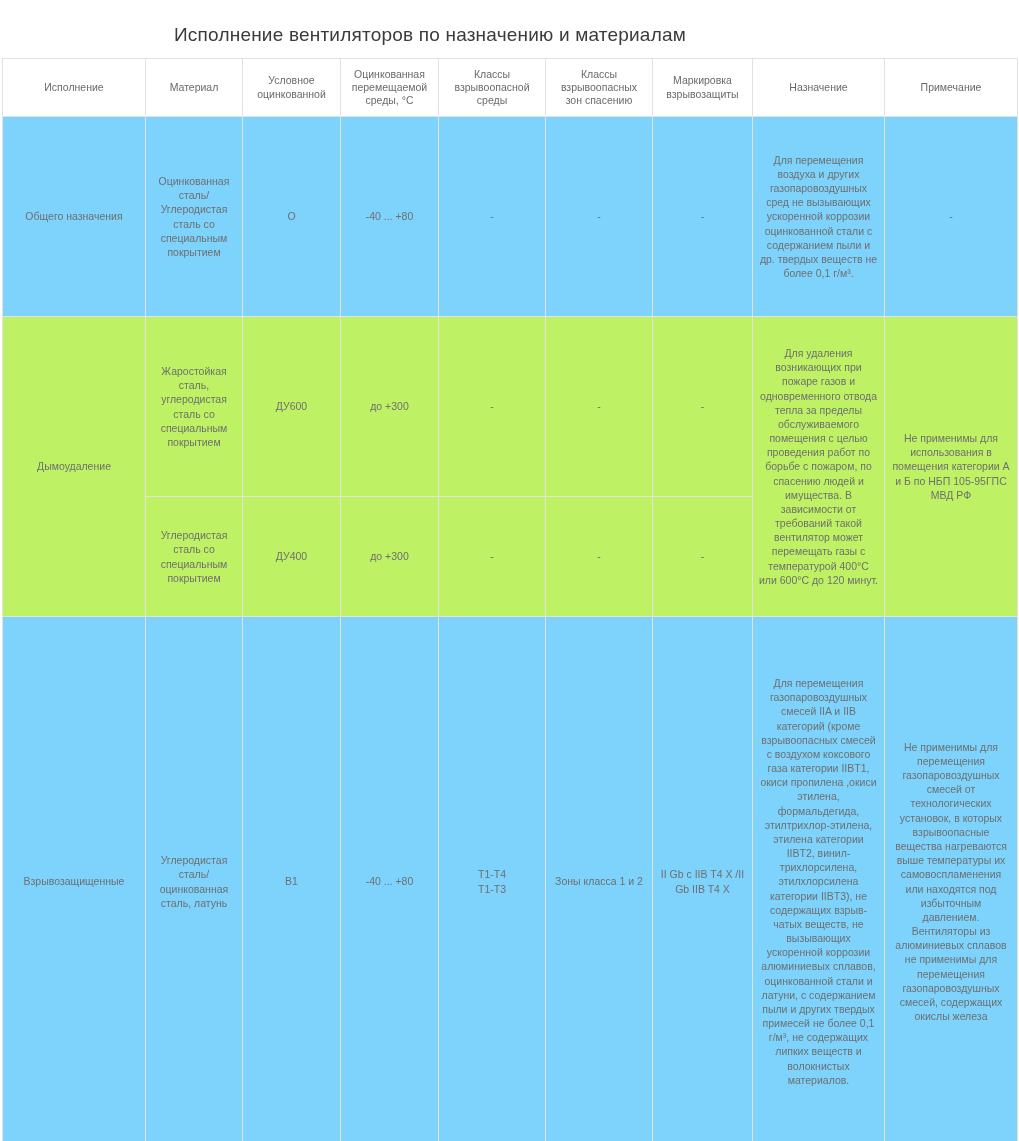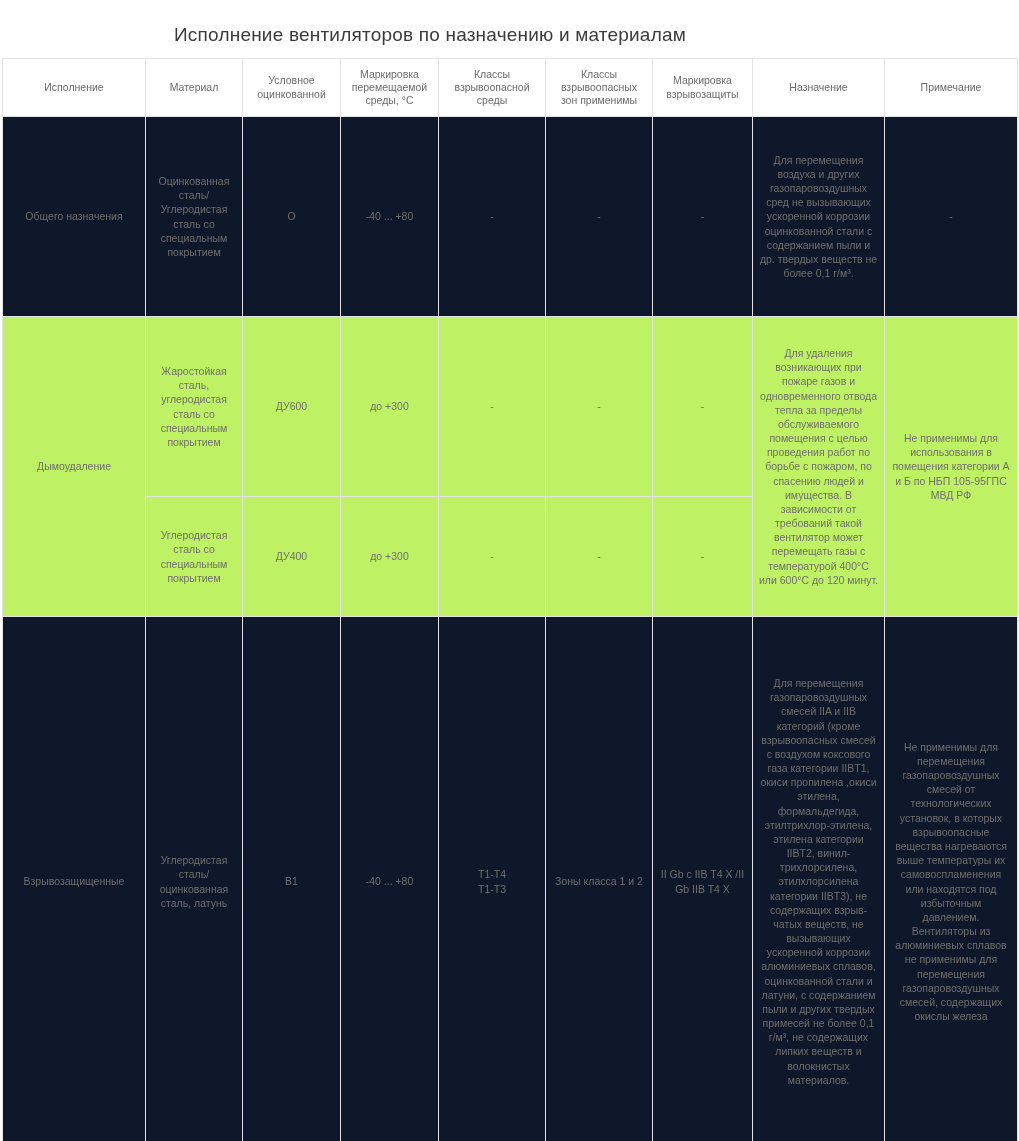--- a/index.html
+++ b/index.html
@@ -53,21 +53,21 @@
     color: #6f6f6f;
   }
   td.rowlabel {
     font-size: 11.5px;
     color: #5a5a5a;
   }
   .shade td {
     background: #bef264;
   }
   .plain td {
-    background: #0f172a;
+    background: #7dd3fc;
   }
   
   col.c0 { width: 143px; }
   col.c1 { width: 97px; }
   col.c2 { width: 98px; }
   col.c3 { width: 98px; }
   col.c4 { width: 107px; }
   col.c5 { width: 107px; }
   col.c6 { width: 100px; }
   col.c7 { width: 132px; }
@@ -91,23 +91,23 @@
       <col class="c5">
         <col class="c6">
         <col class="c7">
         <col class="c8">
     </colgroup>
     <thead>
       <tr>
         <th>Исполнение</th>
         <th>Материал</th>
         <th>Условное оцинкованной</th>
-        <th>Маркировка перемещаемой среды, °С</th>
+        <th>Оцинкованная перемещаемой среды, °С</th>
         <th>Классы взрывоопасной среды</th>
-        <th>Классы взрывоопасных зон применимы</th>
+        <th>Классы взрывоопасных зон спасению</th>
         <th>Маркировка взрывозащиты</th>
         <th>Назначение</th>
         <th>Примечание</th>
       </tr>
     </thead>
     <tbody>
 
       <tr class="plain" style="height:200px;">
         <td class="rowlabel">Общего назначения</td>
         <td>Оцинкованная сталь/ Углеродистая сталь со специальным покрытием</td>

